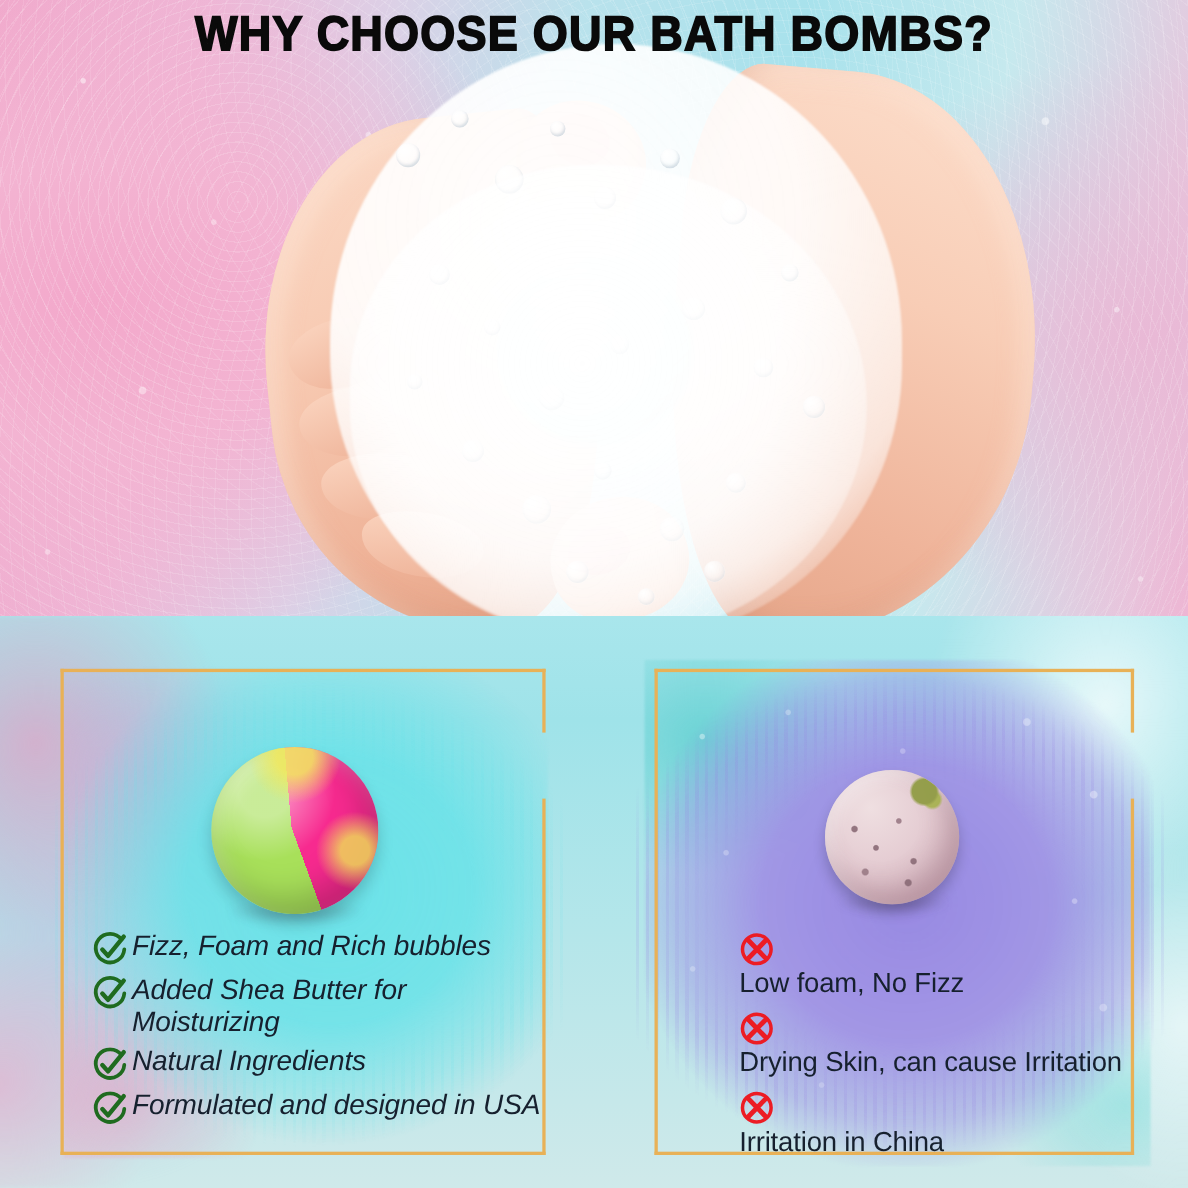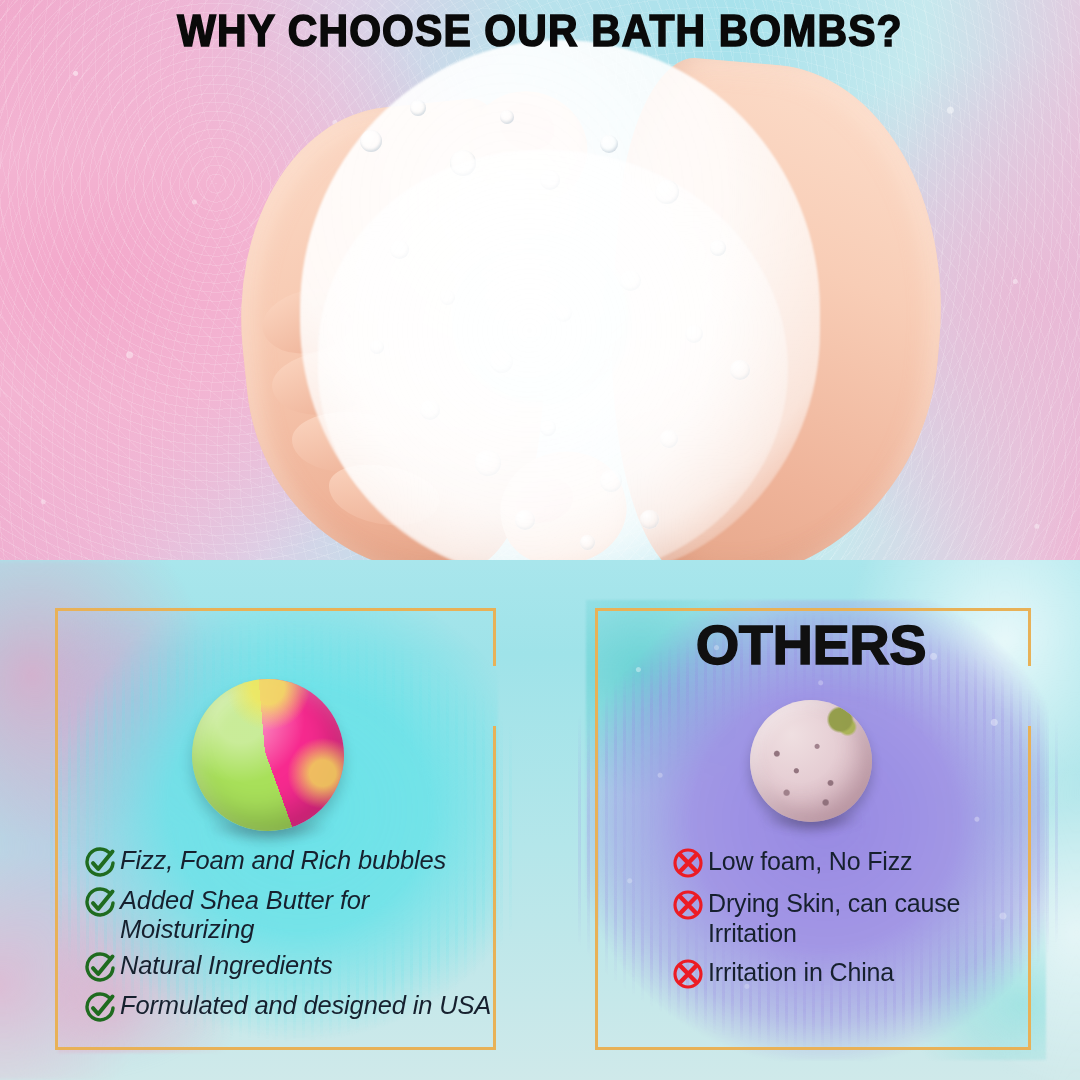--- a/index.html
+++ b/index.html
@@ -263,21 +263,21 @@
   .frow{display:flex;align-items:flex-start;margin-bottom:7px;}
   .fmark{flex:0 0 auto;width:32px;height:32px;margin-right:4px;margin-top:1px;}
   .ftext{
     font-family:"Liberation Sans",sans-serif;
     font-size:25.5px;
     line-height:29px;
     color:#16202e;
     letter-spacing:-0.15px;
   }
   #others-list .ftext{font-size:25px;line-height:30px;}
-  #others-list .frow{margin-bottom:9px;}
+  #others-list .frow{margin-bottom:9px;flex-direction:column;}
 </style>
 </head>
 <body>
 
 <div class="stage">
 
   <div class="hero">
     <div class="hero-speckle"></div>
     <div class="hero-grain"></div>
 
@@ -348,21 +348,20 @@
   </div>
 
   <div class="frame">
     <span class="f-top" style="left:595px;top:608px;width:436px;"></span>
     <span class="f-left" style="left:595px;top:608px;height:442px;"></span>
     <span class="f-bot" style="left:595px;top:1047px;width:436px;"></span>
     <span class="f-right" style="left:1028px;top:608px;height:58px;"></span>
     <span class="f-right" style="left:1028px;top:726px;height:324px;"></span>
   </div>
 
-  <div class="panel-head" id="others-head">OTHERS</div>
 
   <div class="ball-shadow" id="shadow-ours"></div>
   <div class="ball" id="ball-ours"></div>
   <div class="ball-shadow" id="shadow-others"></div>
   <div class="ball" id="ball-others"></div>
 
   <div class="flist" id="ours-list">
     <div class="frow">
       <svg class="fmark" viewBox="0 0 32 32">
         <path d="M26.5 7.2 A13 13 0 1 0 29 16" fill="none" stroke="#1f6b1f" stroke-width="3.4" stroke-linecap="round"></path>

